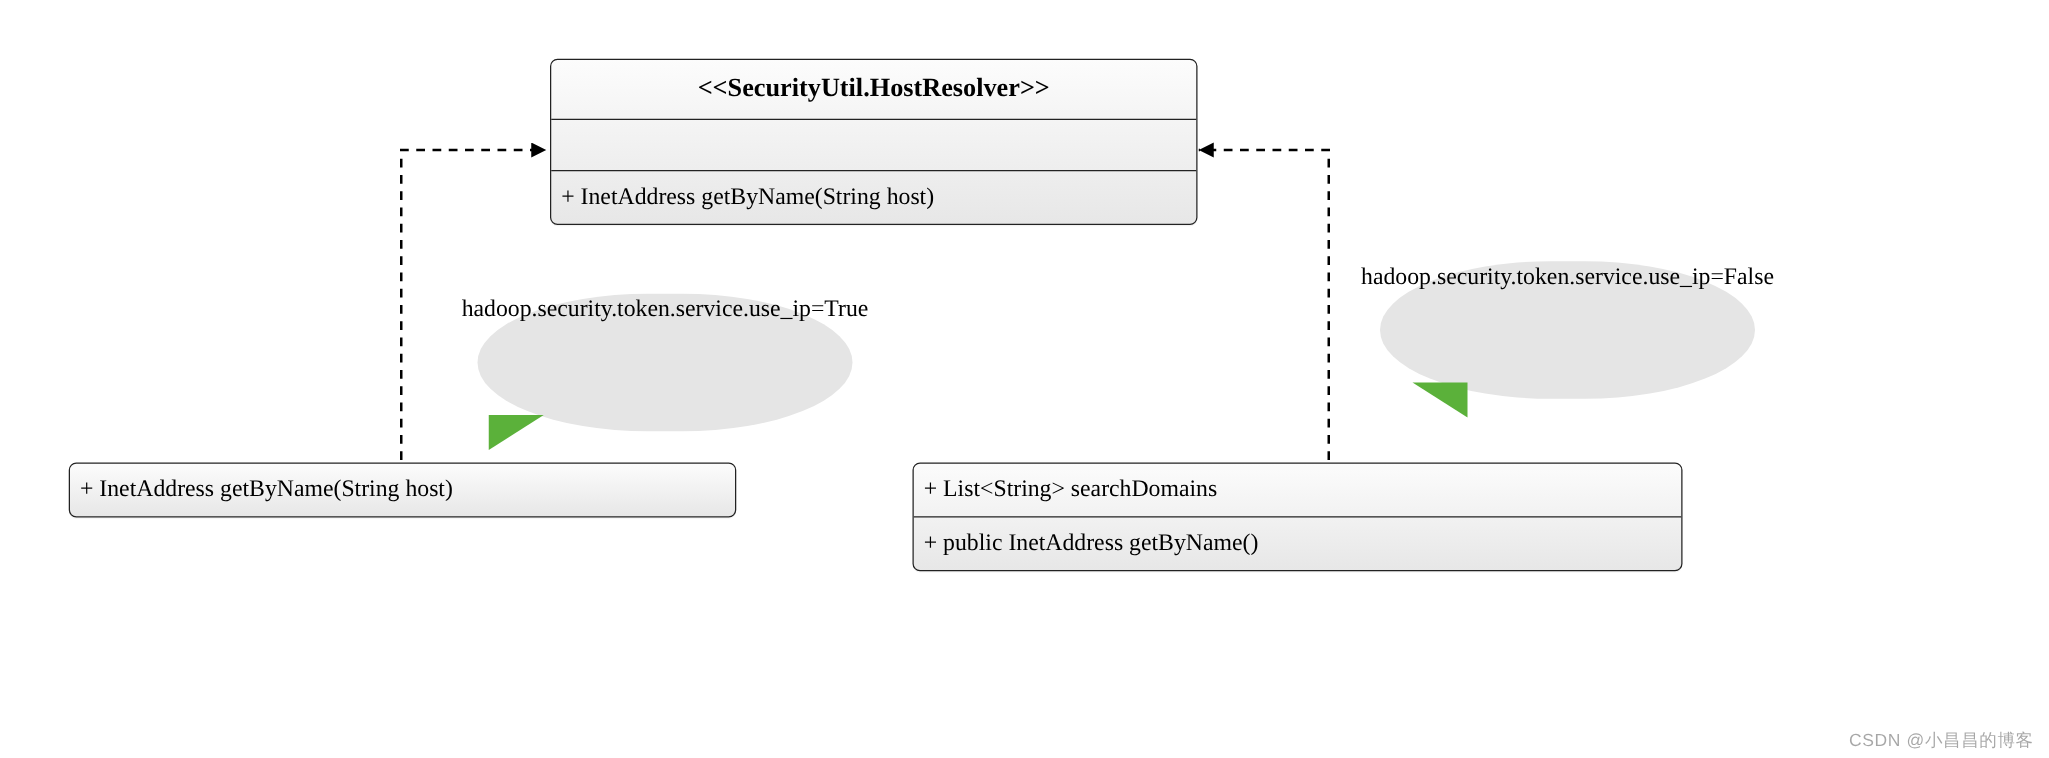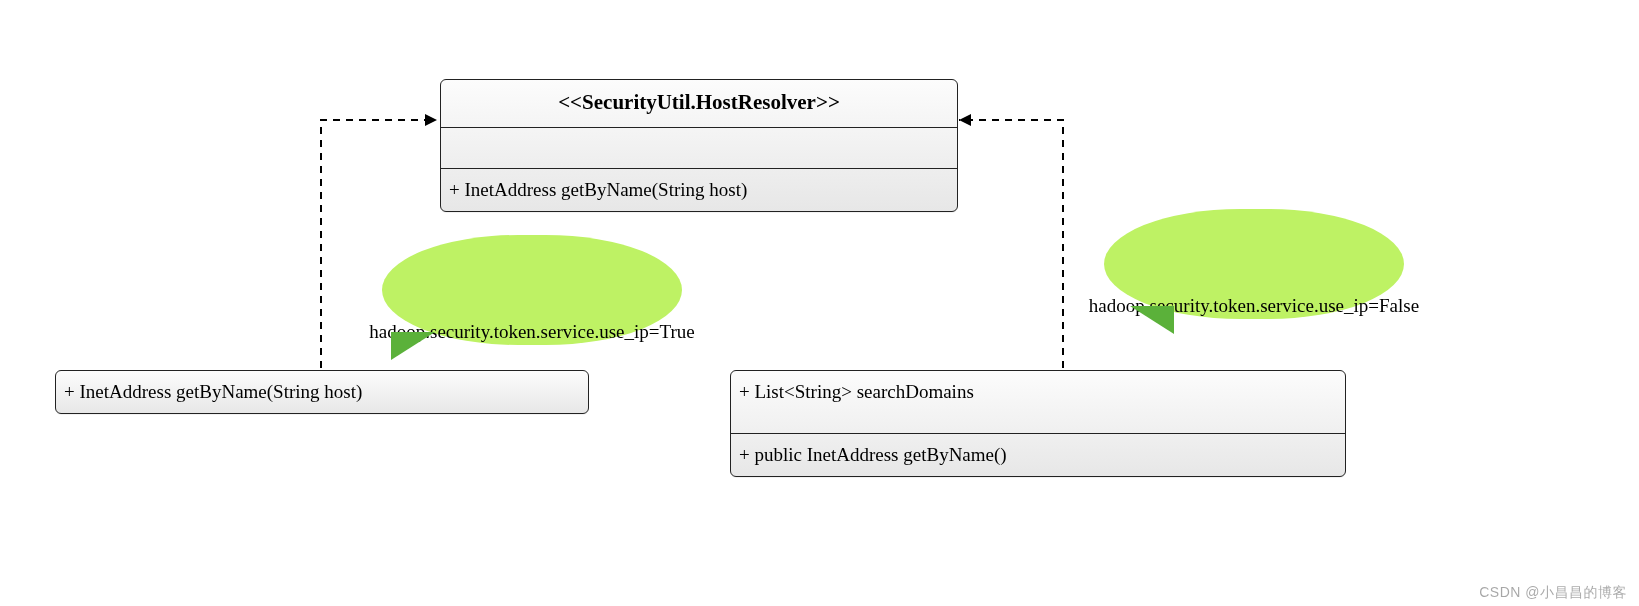--- a/index.html
+++ b/index.html
@@ -31,33 +31,32 @@
   .uml-box .empty {
     height: 40px;
     border-bottom: 1.5px solid #222;
   }
   .uml-box .member {
     font-size: 19px;
     padding: 10px 8px;
   }
   .uml-box .member + .member {
     border-top: 1.5px solid #222;
-    margin-top: 20px;
   }
 
   
   .bubble {
     position: absolute;
     width: 300px;
     height: 110px;
-    background: #bef264;
+    background: #e5e5e5;
     color: #000;
     border-radius: 50% / 55%;
     display: flex;
-    align-items: flex-end;
+    align-items: flex-start;
     justify-content: center;
     text-align: center;
     font-size: 19px;
     line-height: 1.35;
     padding: 0 24px;
     box-sizing: border-box;
   }
   .bubble-tail {
     position: absolute;
     width: 0; height: 0;
@@ -98,21 +97,21 @@
     <marker id="triArrow" markerWidth="14" markerHeight="14" refX="12" refY="6" orient="auto" markerUnits="userSpaceOnUse">
       <path d="M0,0 L12,6 L0,12 Z" fill="#000"></path>
     </marker>
   </defs>
 
   <path d="M 321 368  L 321 120  L 437 120" fill="none" stroke="#000" stroke-width="2" stroke-dasharray="7 6" marker-end="url(#triArrow)"></path>
 
   <path d="M 1063 368  L 1063 120  L 959 120" fill="none" stroke="#000" stroke-width="2" stroke-dasharray="7 6" marker-end="url(#triArrow)"></path>
 </svg>
 
-<div class="uml-box" style="left:440px; top:47px; width:516px;margin-top:32px;">
+<div class="uml-box" style="left:440px; top:47px; width:516px;">
   <div class="title">&lt;&lt;SecurityUtil.HostResolver&gt;&gt;</div>
   <div class="empty"></div>
   <div class="member">+ InetAddress getByName(String host)</div>
 </div>
 
 <div class="bubble" style="left:382px; top:235px;">
   <span>hadoop.security.token.service.use_ip=True</span>
 </div>
 <div class="bubble-tail left" style="left:391px; top:332px;"></div>
 

